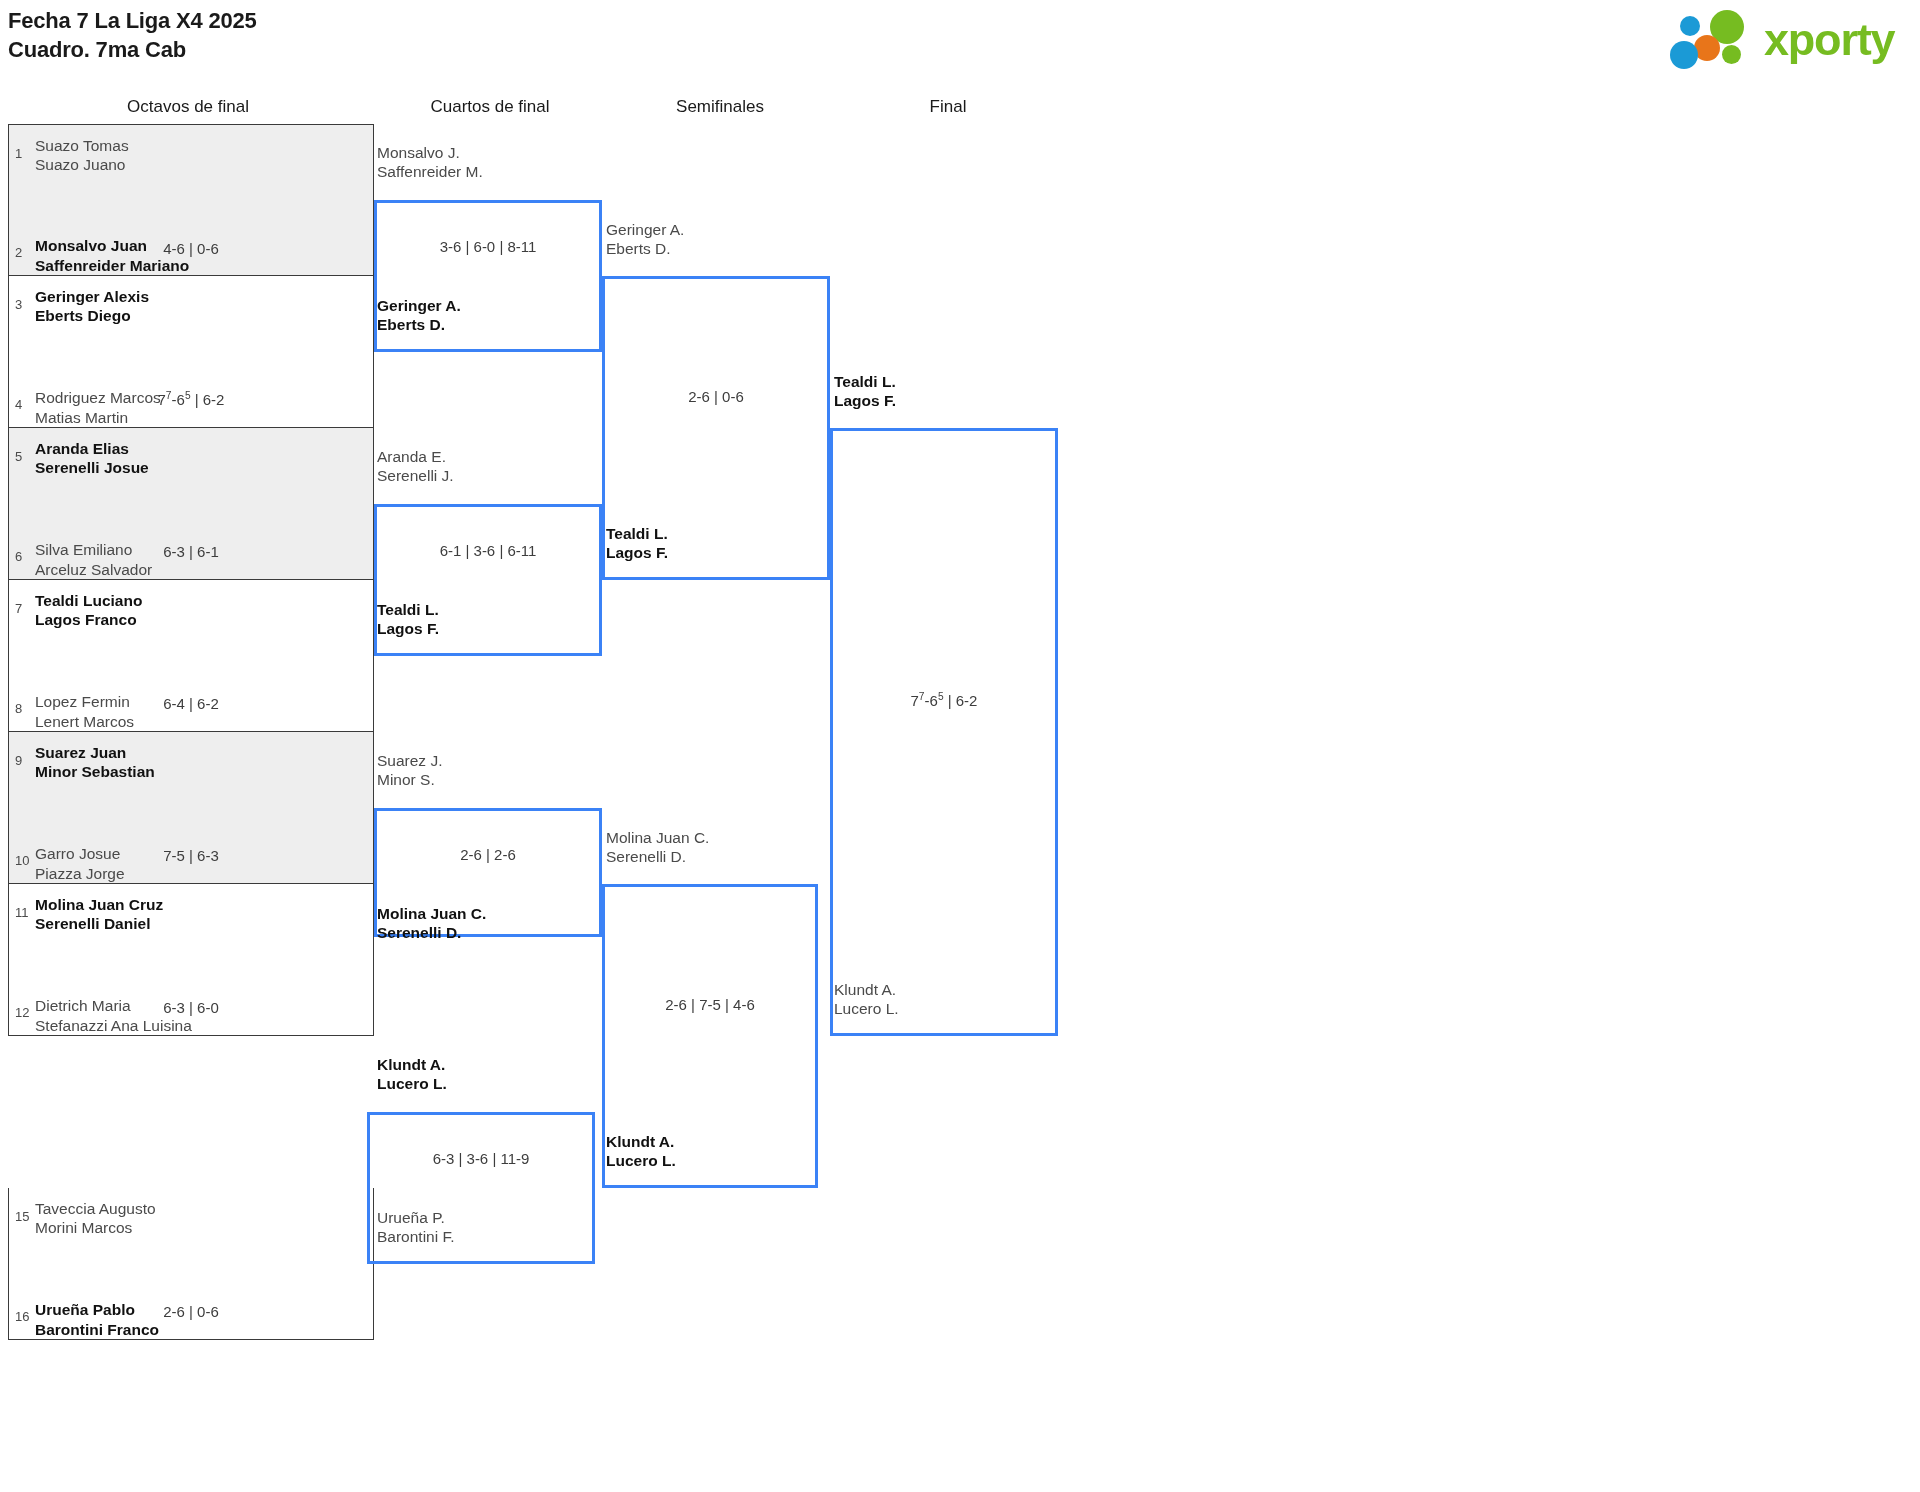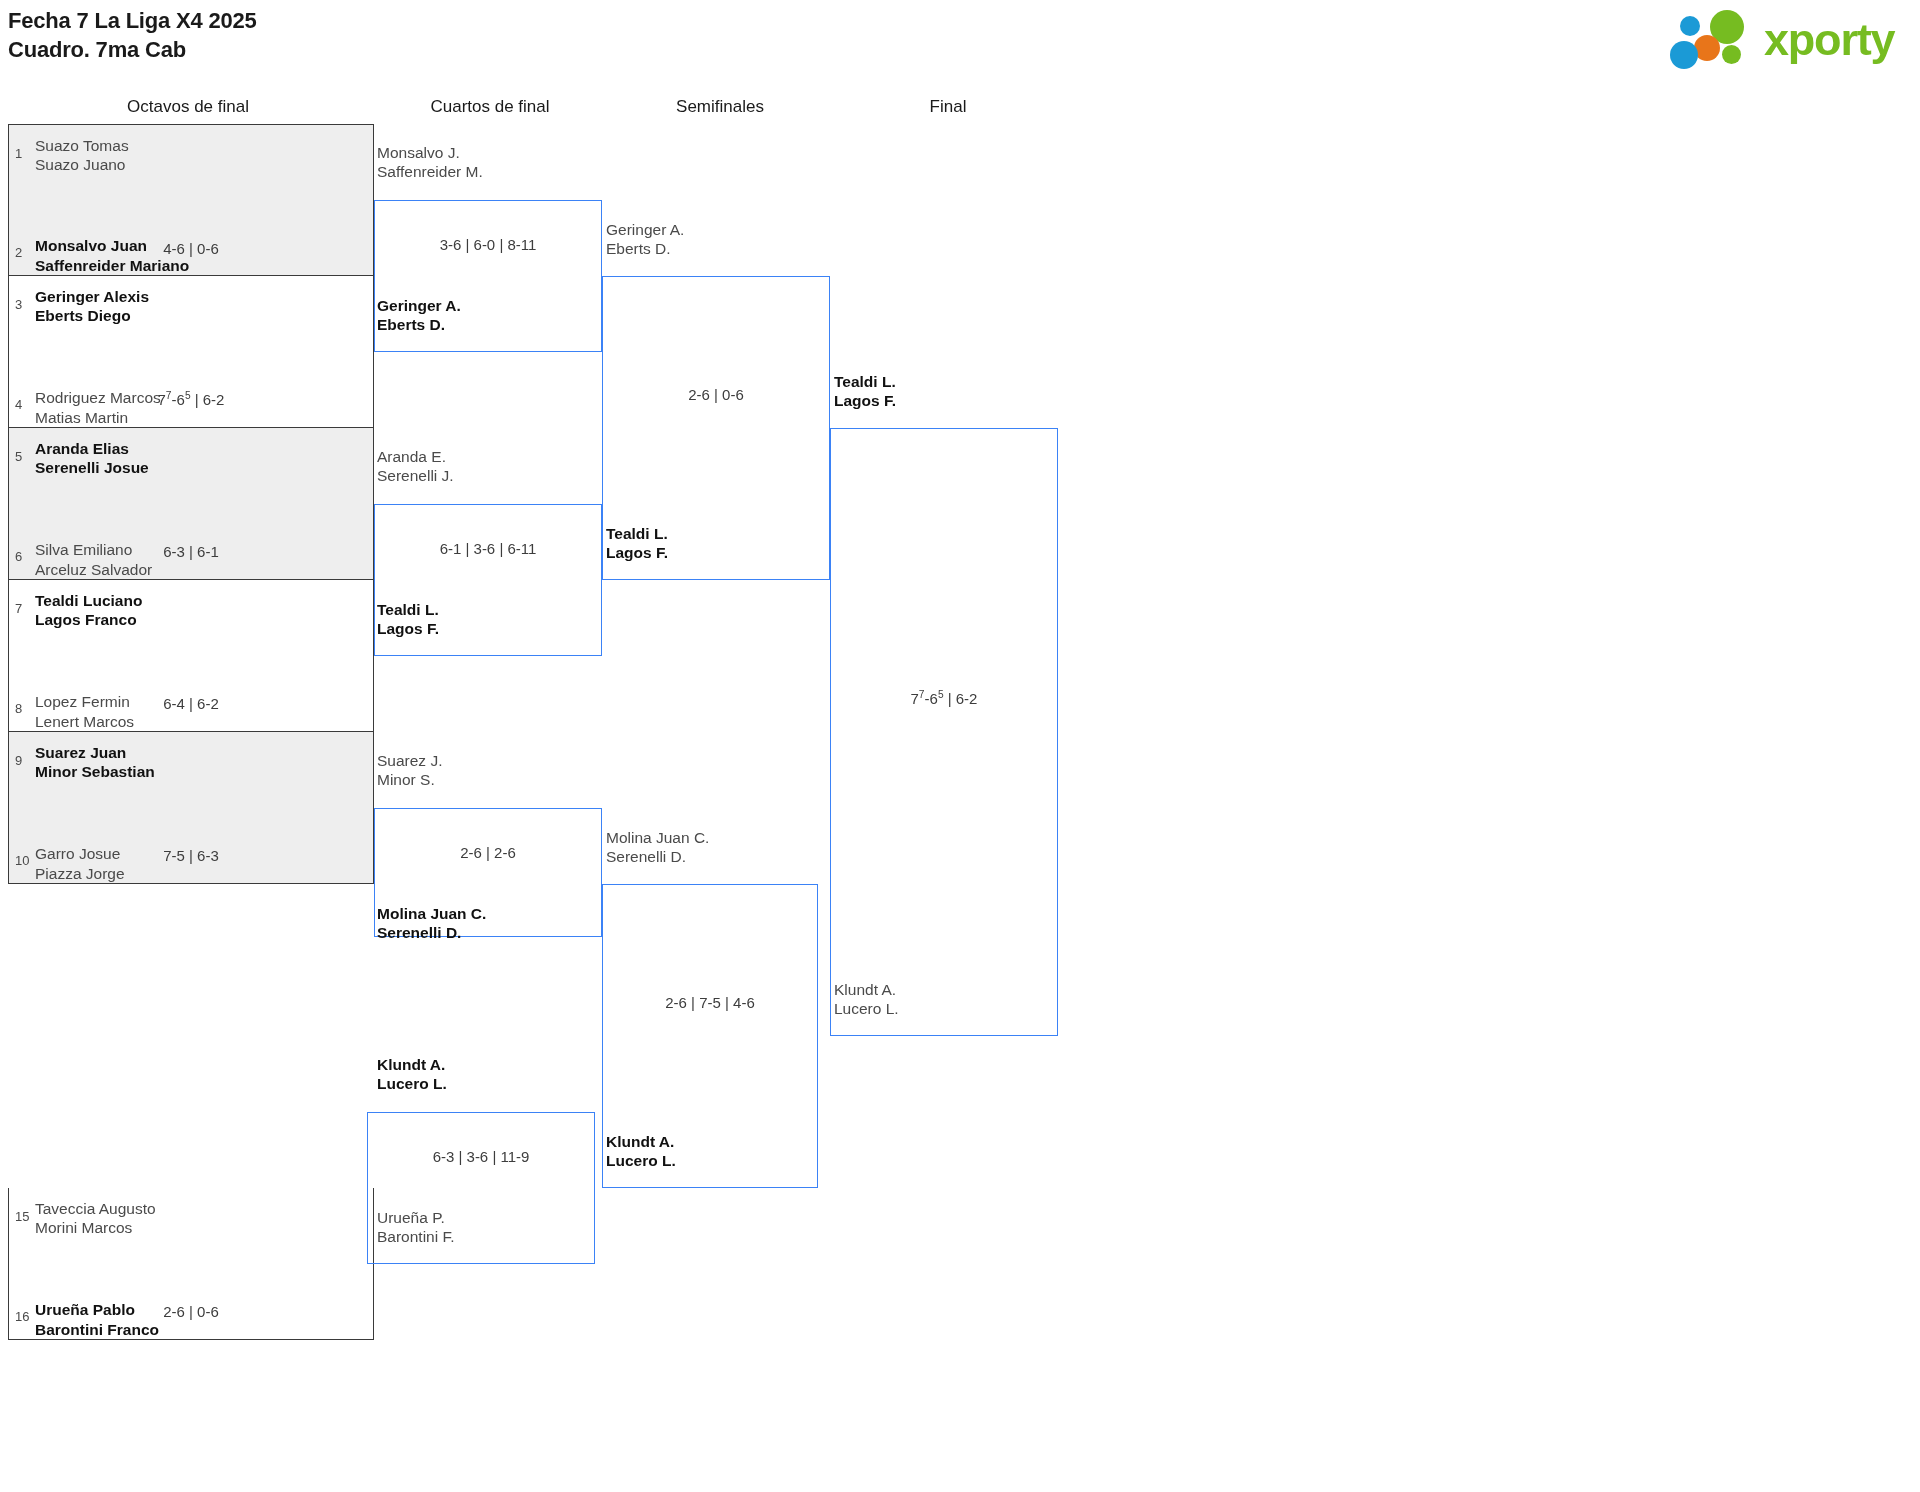--- a/index.html
+++ b/index.html
@@ -109,21 +109,21 @@
     font-size: 15px;
     color: #3d3d3d;
     line-height: 1;
     margin-top: 44px;
   }
 
   
   .mbox {
     position: absolute;
     box-sizing: border-box;
-    border: 1px solid #3b82f6;
+    border: 3px solid #3b82f6;
     background: transparent;
   }
   .mbox .m-score {
     position: absolute;
     left: 0; right: 0;
     text-align: center;
     font-size: 15px;
     color: #3d3d3d;
     line-height: 1;
   }
@@ -205,20 +205,29 @@
   <div class="r1-slot shaded" style="top:732px; height:152px">
     <span class="seed top">9</span>
     <span class="r1-team top win">Suarez Juan
 Minor Sebastian</span>
     <span class="r1-score" style="top:72px"><span>7-5 | 6-3</span></span>
     <span class="seed bot">10</span>
     <span class="r1-team bot">Garro Josue
 Piazza Jorge</span>
   </div>
 
+  <div class="r1-slot" style="top:884px; height:152px">
+    <span class="seed top">11</span>
+    <span class="r1-team top win">Molina Juan Cruz
+Serenelli Daniel</span>
+    <span class="r1-score" style="top:72px"><span>6-3 | 6-0</span></span>
+    <span class="seed bot">12</span>
+    <span class="r1-team bot">Dietrich Maria
+Stefanazzi Ana Luisina</span>
+  </div>
 
 
   <div class="r1-slot" style="top:1188px; height:152px">
     <span class="seed top">15</span>
     <span class="r1-team top">Taveccia Augusto
 Morini Marcos</span>
     <span class="r1-score" style="top:72px"><span>2-6 | 0-6</span></span>
     <span class="seed bot">16</span>
     <span class="r1-team bot win">Urueña Pablo
 Barontini Franco</span>

